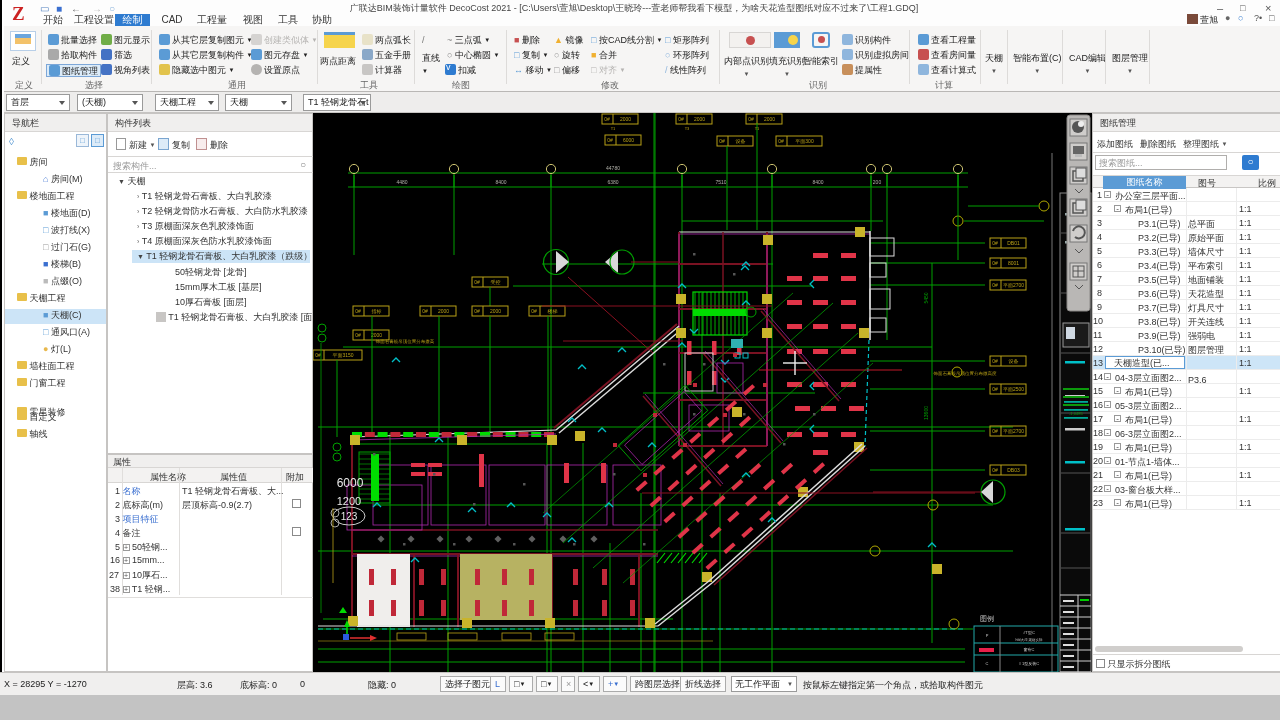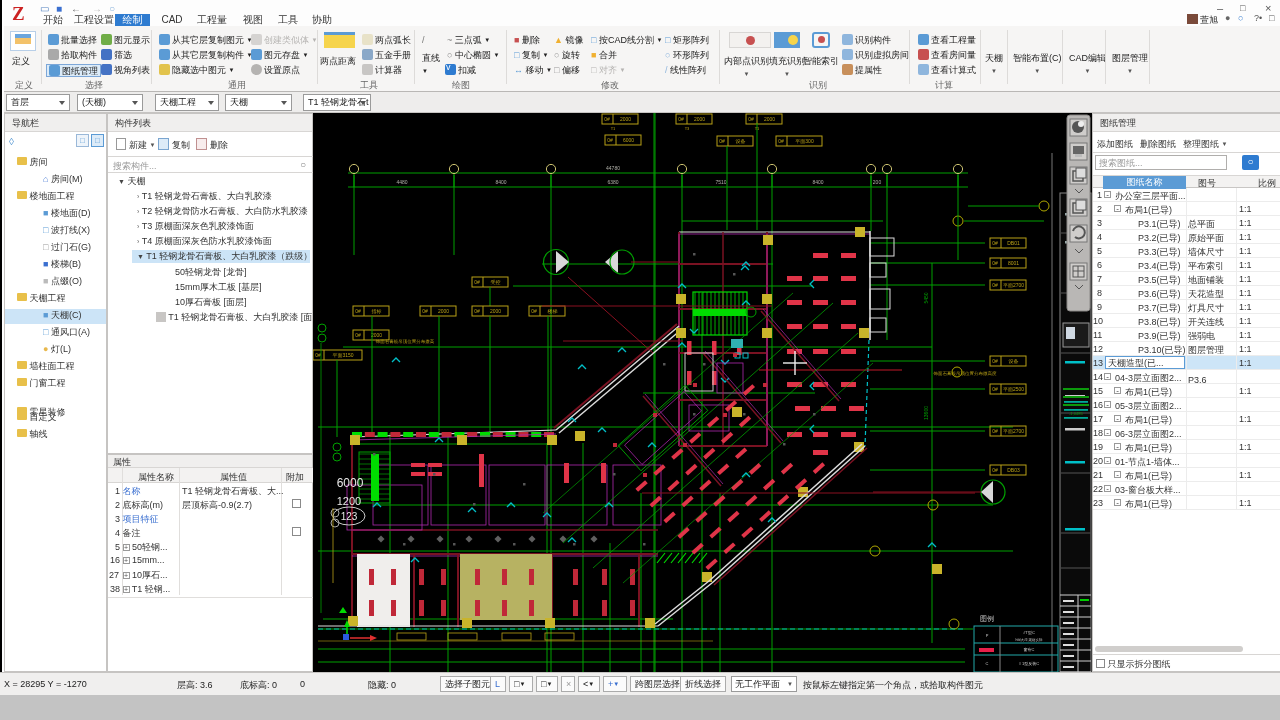--- a/index.html
+++ b/index.html
@@ -32,20 +32,21 @@
 #status{position:absolute;left:-2px;top:672px;width:1282px;height:23px;background:#f0efee;border-top:1px solid #c6c4c2;font-size:9px;color:#222}
 .sbtn{position:absolute;top:3px;height:16px;border:1px solid #ababab;background:#fbfbfb;font-size:9px;line-height:14px;padding:0 4px}
 
 #canvas{position:absolute;left:311px;top:113px;width:779px;height:559px;background:#000;overflow:hidden}
 </style></head>
 <body>
 <div style="position:absolute;left:0;top:0;width:2px;height:672px;background:#000"></div>
 <div id="app">
 <div id="titlebar">
  <div class="abs" style="left:8px;top:6px;width:26px;height:18px;font-family:'Liberation Serif',serif;font-weight:bold;font-size:19px;color:#cc2222;line-height:16px">Z</div>
+ <div id="title" style="left:290px">广联达BIM装饰计量软件 DecoCost 2021 - [C:\Users\萱旭\Desktop\王晓玲---萱老师帮我看下模型，为啥天花造型图纸对应不过来了\工程1.GDQ]</div>
  <span class="abs" style="left:36px;top:3px;color:#4f7fbf;font-size:10px">▭</span>
  <span class="abs" style="left:52px;top:3px;color:#3a6fd0;font-size:10px">■</span>
  <span class="abs" style="left:67px;top:3px;color:#666;font-size:10px">←</span>
  <span class="abs" style="left:88px;top:3px;color:#bbb;font-size:10px">→</span>
  <span class="abs" style="left:105px;top:3px;color:#8fb6dd;font-size:10px">○</span>
  <span class="abs" style="left:1213px;top:2px;color:#555;font-size:11px">–</span>
  <span class="abs" style="left:1236px;top:3px;color:#555;font-size:9px">□</span>
  <span class="abs" style="left:1261px;top:2px;color:#555;font-size:11px">×</span>
  <span class="abs" style="left:1183px;top:14px;width:11px;height:10px;background:#7a4a3a"></span>
  <span class="abs" style="left:1196px;top:14px;font-size:9px;color:#222">萱旭</span>
@@ -202,21 +203,21 @@
  <div class="trow" style="top:121px"><span style="margin-left:29px;color:#666;font-size:7px">›</span> T4 原棚面深灰色防水乳胶漆饰面</div>
  <div class="trow" style="top:136px"><span class="selblue" style="display:inline-block;margin-left:24px;width:178px"><span style="margin-left:5px;color:#444;font-size:7px">▼</span> T1 轻钢龙骨石膏板、大白乳胶漆（跌级）</span></div>
  <div class="trow" style="top:152px"><span style="margin-left:67px"></span>50轻钢龙骨 [龙骨]</div>
  <div class="trow" style="top:167px"><span style="margin-left:67px"></span>15mm厚木工板 [基层]</div>
  <div class="trow" style="top:182px"><span style="margin-left:67px"></span>10厚石膏板 [面层]</div>
  <div class="trow" style="top:197px"><span style="display:inline-block;margin-left:48px;width:10px;height:10px;background:#c8c6c4;vertical-align:-2px"></span> T1 轻钢龙骨石膏板、大白乳胶漆 [面层</div>
 </div>
 <div id="props" class="panel" style="left:105px;top:454px;width:206px;height:218px">
  <div style="height:13px;background:#f0efee;border-bottom:1px solid #d8d6d4;padding:1px 0 0 5px">属性</div>
  <div class="abs" style="left:0;top:13px;width:206px;height:15px;background:#f3f2f1;border-bottom:1px solid #d8d6d4">
-  <span class="abs" style="left:30px;top:3px">属性名称</span>
+  <span class="abs" style="left:42px;top:3px">属性名称</span>
         <span class="abs" style="left:112px;top:3px">属性值</span>
         <span class="abs" style="left:178px;top:3px">附加</span>
  </div>
  <div class="abs" style="left:14px;top:13px;width:1px;height:127px;background:#e0dedc"></div>
  <div class="abs" style="left:71px;top:13px;width:1px;height:127px;background:#e0dedc"></div>
  <div class="abs" style="left:173px;top:13px;width:1px;height:127px;background:#e0dedc"></div>
  <div class="trow" style="top:30px"><span style="display:inline-block;width:12px;text-align:right">1</span> <span style="color:#3a6fd0">名称</span><span class="abs" style="left:74px">T1 轻钢龙骨石膏板、大...</span></div>
  <div class="trow" style="top:44px"><span style="display:inline-block;width:12px;text-align:right">2</span> 底标高(m)<span class="abs" style="left:74px">层顶标高-0.9(2.7)</span><span class="ck abs" style="left:184px;top:0"></span></div>
  <div class="trow" style="top:58px"><span style="display:inline-block;width:12px;text-align:right">3</span> <span style="color:#3a6fd0">项目特征</span></div>
  <div class="trow" style="top:72px"><span style="display:inline-block;width:12px;text-align:right">4</span> 备注<span class="ck abs" style="left:184px;top:0"></span></div>
@@ -909,21 +910,21 @@
         <div style="position:absolute;left:0;top:154px;width:190px;height:14px;border-bottom:1px solid #ececec;">
           <span style="position:absolute;left:0;top:2px;width:9px;text-align:right">12</span>
           <span style="position:absolute;left:45px;top:2px;white-space:nowrap">P3.10(已导)</span>
           <span style="position:absolute;left:95px;top:2px">图层管理</span>
           <span style="position:absolute;left:146px;top:2px">1:1</span>
           <span style="position:absolute;left:93px;top:0;width:1px;height:14px;background:#ececec"></span>
           <span style="position:absolute;left:143px;top:0;width:1px;height:14px;background:#ececec"></span>
         </div>
         <div style="position:absolute;left:0;top:168px;width:190px;height:14px;border-bottom:1px solid #ececec;background:#cde5f7;">
           <span style="position:absolute;left:0;top:2px;width:9px;text-align:right">13</span>
-          <span style="position:absolute;left:12px;top:0px;width:80px;height:13px;background:#fff;border:1px solid #5b9bd5;line-height:12px;padding-left:2px;overflow:hidden">天棚造型(已...</span>
+          <span style="position:absolute;left:12px;top:0px;width:80px;height:13px;background:#fff;border:1px solid #5b9bd5;line-height:12px;padding-left:8px;overflow:hidden">天棚造型(已...</span>
           <span style="position:absolute;left:95px;top:19px">P3.6</span>
           <span style="position:absolute;left:146px;top:2px">1:1</span>
           <span style="position:absolute;left:93px;top:0;width:1px;height:14px;background:#ececec"></span>
           <span style="position:absolute;left:143px;top:0;width:1px;height:14px;background:#ececec"></span>
         </div>
         <div style="position:absolute;left:0;top:182px;width:190px;height:14px;border-bottom:1px solid #ececec;">
           <span style="position:absolute;left:0;top:2px;width:9px;text-align:right">14</span>
           <b style="position:absolute;left:11px;top:3px;width:7px;height:7px;border:1px solid #999;font-weight:normal;line-height:5px;text-align:center;font-size:8px">-</b>
           <span style="position:absolute;left:22px;top:2px;white-space:nowrap">04-3层立面图2...</span>
           <span style="position:absolute;left:93px;top:0;width:1px;height:14px;background:#ececec"></span>

